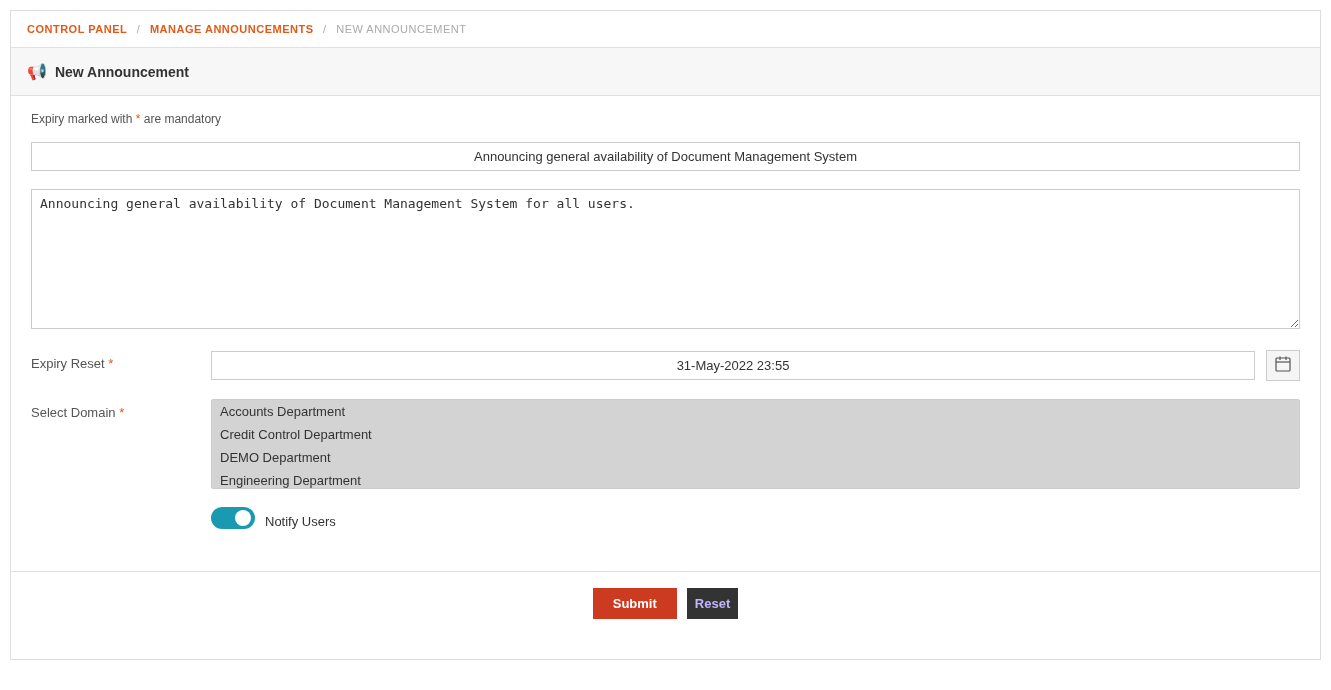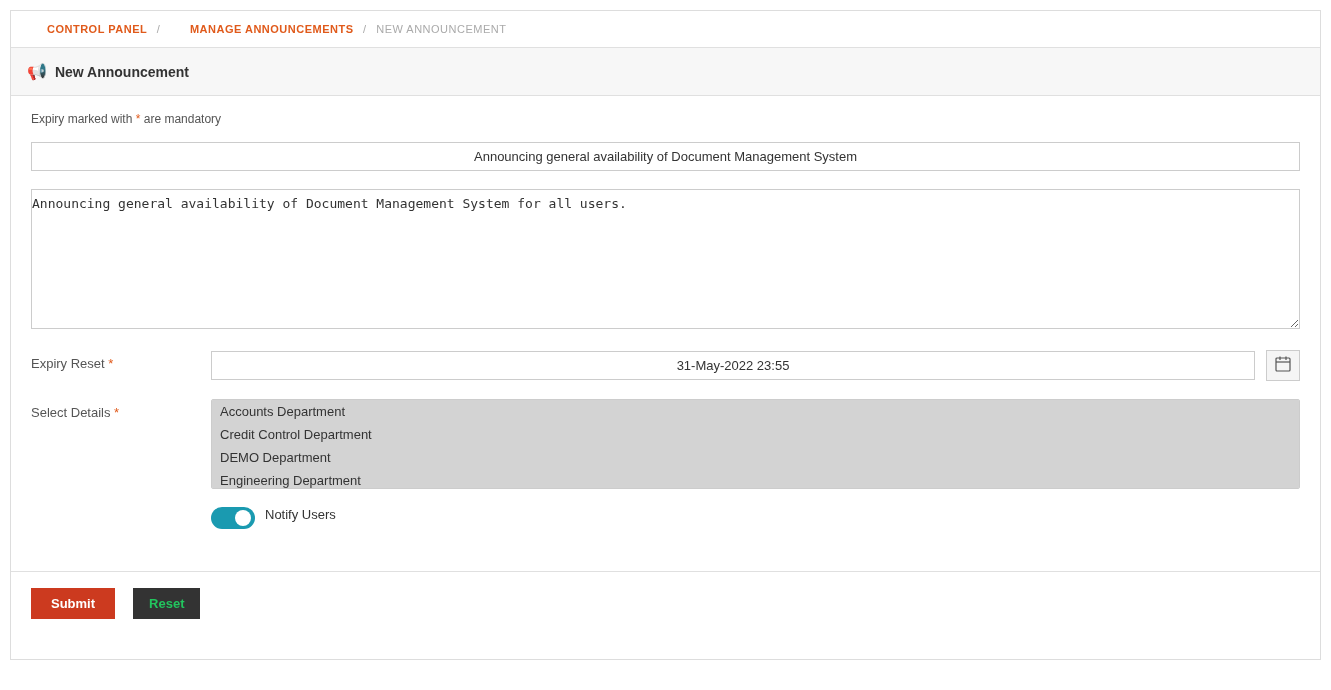--- a/index.html
+++ b/index.html
@@ -13,21 +13,20 @@
       padding: 12px 16px;
       border-bottom: 1px solid #e0e0e0;
       font-size: 11px;
       letter-spacing: 0.5px;
     }
     .breadcrumb a {
       color: #e05a1b;
       text-decoration: none;
       font-weight: 600;
       text-transform: uppercase;
-      margin-left: 20px;
     }
     .breadcrumb .sep {
       color: #aaa;
       margin: 0 6px;
     }
     .breadcrumb .current {
       color: #aaa;
       text-transform: uppercase;
     }
     .page-header {
@@ -81,21 +80,21 @@
       padding: 6px 8px;
       border: 1px solid #ccc;
       font-size: 13px;
       color: #333;
       outline: none;
       text-align: center;
     }
     textarea {
       width: 100%;
       height: 140px;
-      padding: 6px 0;
+      padding: 6px 8px;
       border: 1px solid #ccc;
       font-size: 13px;
       color: #333;
       resize: vertical;
       outline: none;
     }
     .date-wrapper {
       display: flex;
       align-items: center;
       gap: 11px;
@@ -166,48 +165,49 @@
       color: #333;
     }
     .form-divider {
       border: none;
       border-top: 1px solid #e0e0e0;
       margin: 8px 0 16px 0;
     }
     .btn-row {
       padding: 0 20px 20px 20px;
       display: flex;
-      gap: 18px;
+      gap: 10px;
+      justify-content: center;
     }
     .btn-submit {
       background: #cc3a1f;
       color: #fff;
       border: none;
       padding: 8px 20px;
       font-size: 13px;
       cursor: pointer;
       font-weight: 600;
     }
     .btn-reset {
       background: #333;
-      color: #22c55e;
+      color: #c4b5fd;
       border: none;
-      padding: 8px 16px;
+      padding: 8px 8px;
       font-size: 13px;
       cursor: pointer;
       font-weight: 600;
     }
     .outer-border {
       border: 1px solid #ddd;
       margin: 10px;
       min-height: 650px;
     }
     .form-group-notify {
       display: flex;
-      align-items: flex-start;
+      align-items: flex-end;
       margin-bottom: 18px;
       padding-left: 0;
     }
   </style>
 </head>
 <body>
 
 <div class="outer-border">
 
   <div class="breadcrumb">
@@ -255,21 +255,21 @@
               <line x1="5" y1="0.5" x2="5" y2="4" stroke="#555" stroke-width="1.2"></line>
               <line x1="11" y1="0.5" x2="11" y2="4" stroke="#555" stroke-width="1.2"></line>
             </svg>
           </button>
         </div>
       </div>
     </div>
 
     <div class="form-group">
       <div class="form-label">
-        <span>Select Details</span> <span class="star">*</span>
+        <span>Select Domain</span> <span class="star">*</span>
       </div>
       <div class="form-control-wrap">
         <select class="domain-select" multiple="">
           <option>Accounts Department</option>
           <option>Credit Control Department</option>
           <option>DEMO Department</option>
           <option>Engineering Department</option>
           <option>HR Department</option>
         </select>
       </div>

